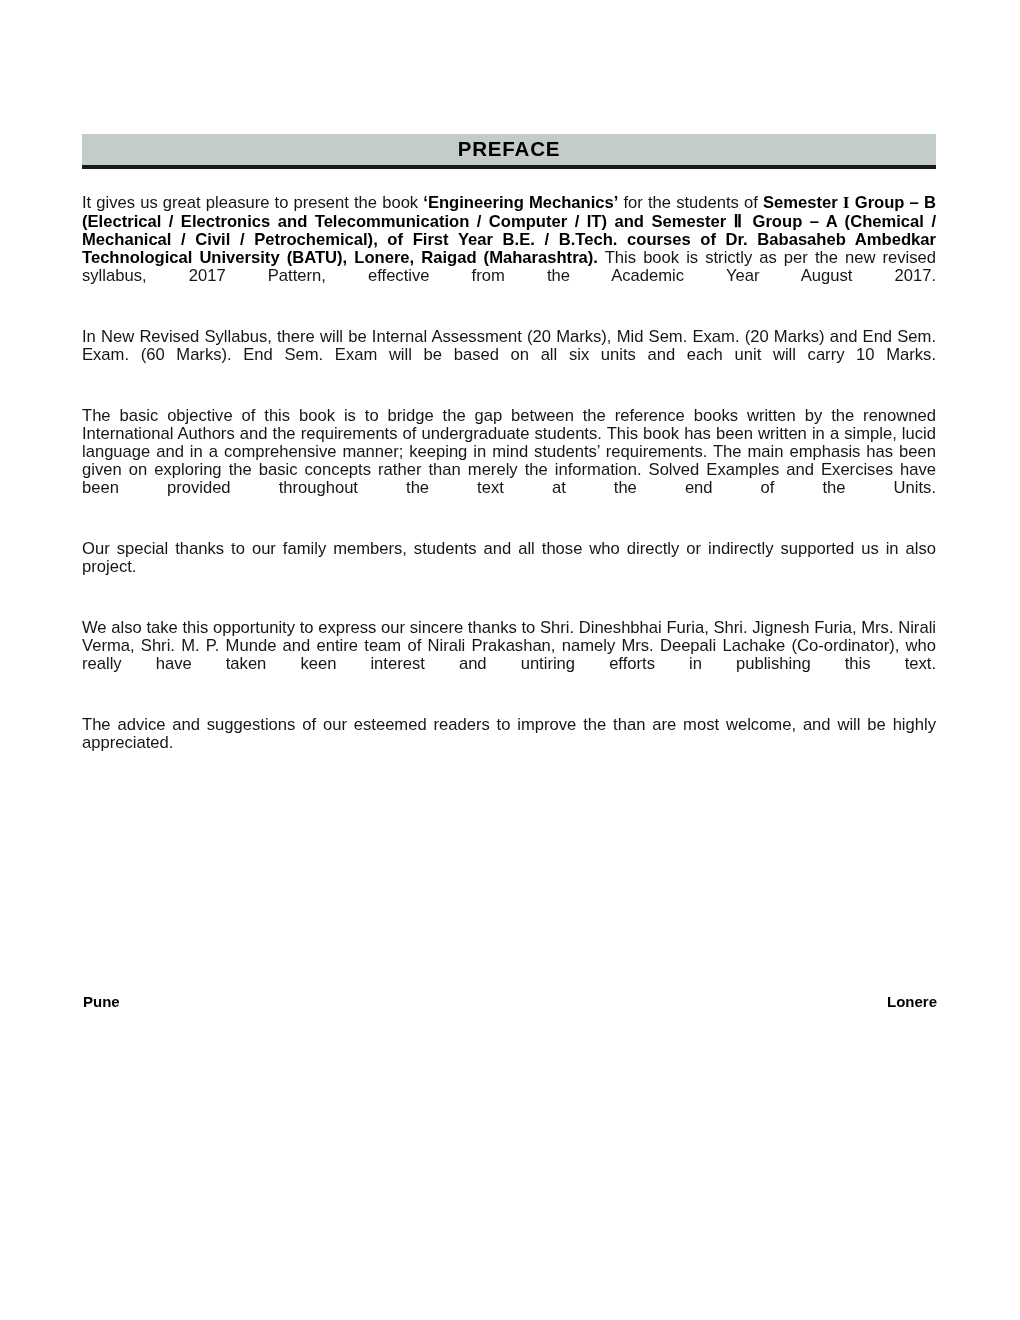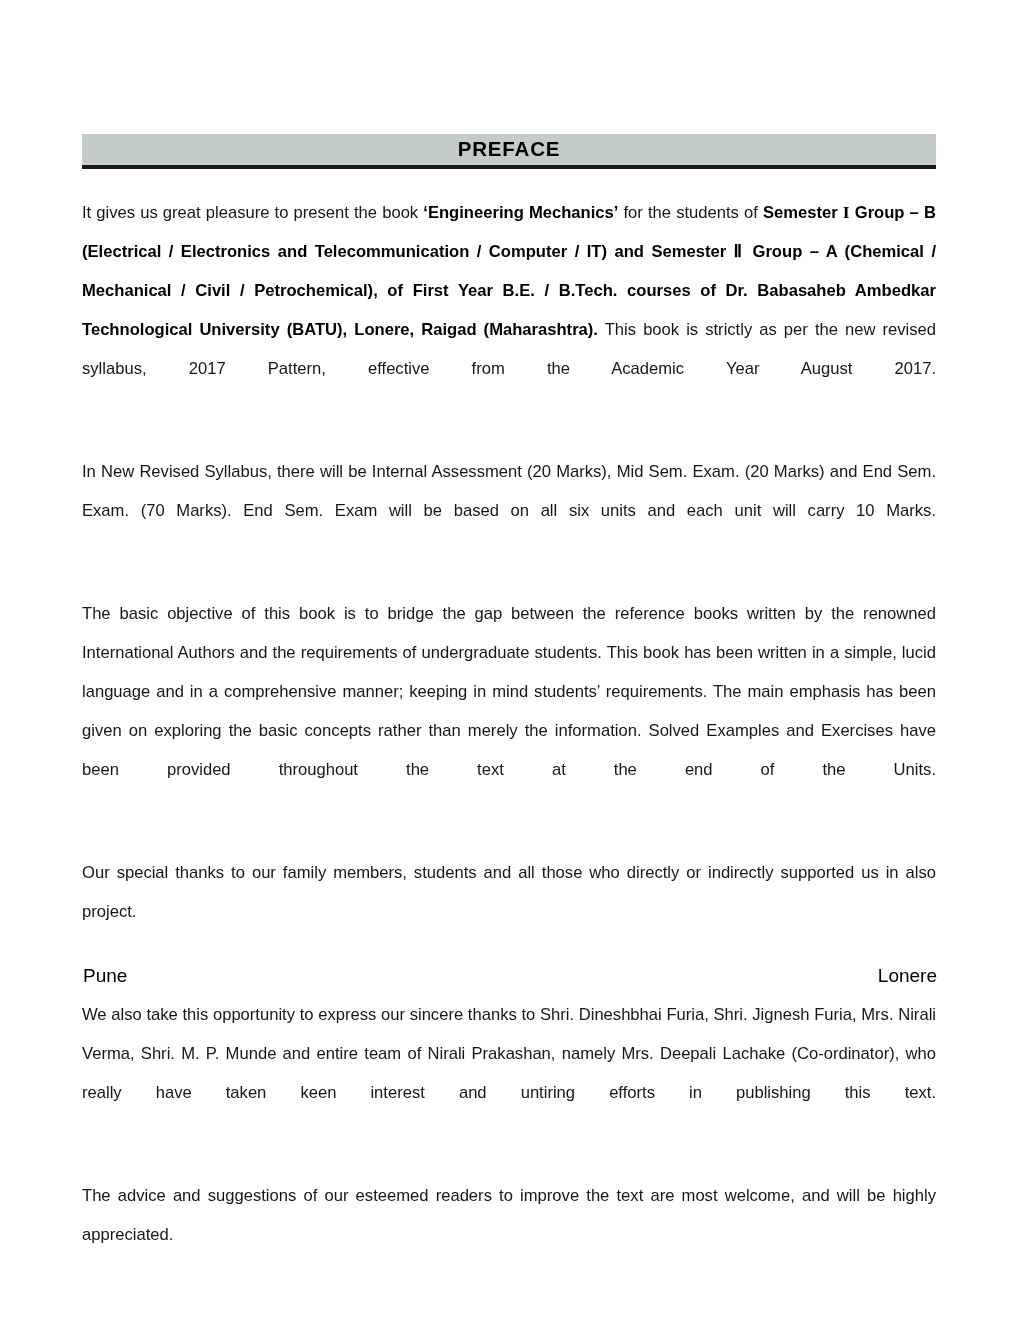--- a/index.html
+++ b/index.html
@@ -50,21 +50,21 @@
     padding-bottom: 1px;
   }
 
   
   .body-text {
     margin-top: 24px;
   }
   p.para {
     margin: 0 0 25px 0;
     font-size: 16.6px;
-    line-height: 39px;
+    line-height: 18px;
     text-align: justify;
     text-justify: inter-word;
     color: #161616;
     font-weight: 400;
   }
   p.para:last-of-type {
     margin-bottom: 0;
   }
   p.para b,
   p.para strong {
@@ -88,49 +88,50 @@
   .signature {
     position: absolute;
     left: 83px;
     top: 965px;
     width: 854px;
     display: flex;
     justify-content: space-between;
     align-items: baseline;
   }
   .signature span {
-    font-size: 19px;
-    font-weight: normal;
+    font-size: 15px;
+    font-weight: bold;
     color: #000000;
+    margin-top: 28px;
   }
 </style>
 </head>
 <body>
 
 <div class="page">
 
   <div class="content">
 
     <div class="banner">
       <div class="banner-title">PREFACE</div>
     </div>
 
     <div class="body-text">
 
       <p class="para"><span>It gives us great pleasure to present the book </span><b>‘Engineering Mechanics’</b><span> for the students of </span><b>Semester </b><b class="rn">Ι</b><b> Group – B (Electrical / Electronics and Telecommunication / Computer / IT) and Semester </b><b class="rn">Ⅱ</b><b> Group – A (Chemical / Mechanical / Civil / Petrochemical), of First Year B.E. / B.Tech. courses of Dr. Babasaheb Ambedkar Technological University (BATU), Lonere, Raigad (Maharashtra).</b><span> This book is strictly as per the new revised syllabus, 2017 Pattern, effective from the Academic Year August 2017.</span></p>
 
-      <p class="para">In New Revised Syllabus, there will be Internal Assessment (20 Marks), Mid Sem. Exam. (20 Marks) and End Sem. Exam. (70 Marks). End Sem. Exam will be based on all six units and each unit will carry 10 Marks.</p>
+      <p class="para">In New Revised Syllabus, there will be Internal Assessment (20 Marks), Mid Sem. Exam. (20 Marks) and End Sem. Exam. (60 Marks). End Sem. Exam will be based on all six units and each unit will carry 10 Marks.</p>
 
       <p class="para">The basic objective of this book is to bridge the gap between the reference books written by the renowned International Authors and the requirements of undergraduate students. This book has been written in a simple, lucid language and in a comprehensive manner; keeping in mind students’ requirements. The main emphasis has been given on exploring the basic concepts rather than merely the information. Solved Examples and Exercises have been provided throughout the text at the end of the Units.</p>
 
       <p class="para">Our special thanks to our family members, students and all those who directly or indirectly supported us in also project.</p>
 
       <p class="para">We also take this opportunity to express our sincere thanks to Shri. Dineshbhai Furia, Shri. Jignesh Furia, Mrs. Nirali Verma, Shri. M. P. Munde and entire team of Nirali Prakashan, namely Mrs. Deepali Lachake (Co-ordinator), who really have taken keen interest and untiring efforts in publishing this text.</p>
 
-      <p class="para">The advice and suggestions of our esteemed readers to improve the text are most welcome, and will be highly appreciated.</p>
+      <p class="para">The advice and suggestions of our esteemed readers to improve the than are most welcome, and will be highly appreciated.</p>
 
     </div>
   </div>
 
   <div class="signature">
     <span>Pune</span>
     <span>Lonere</span>
   </div>
 
 </div>

